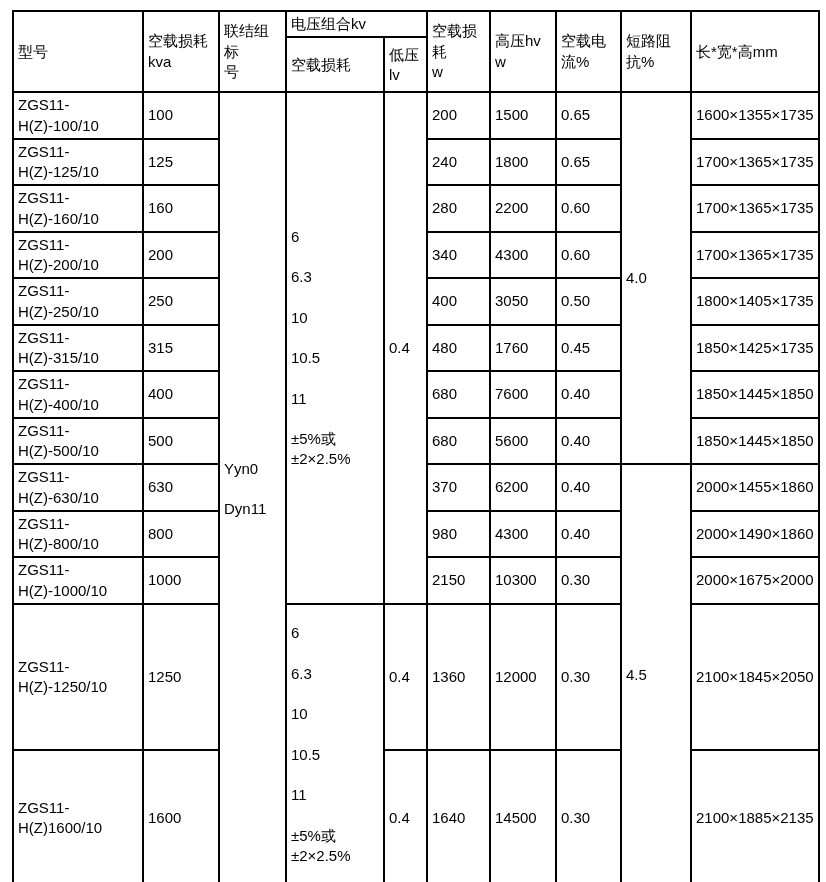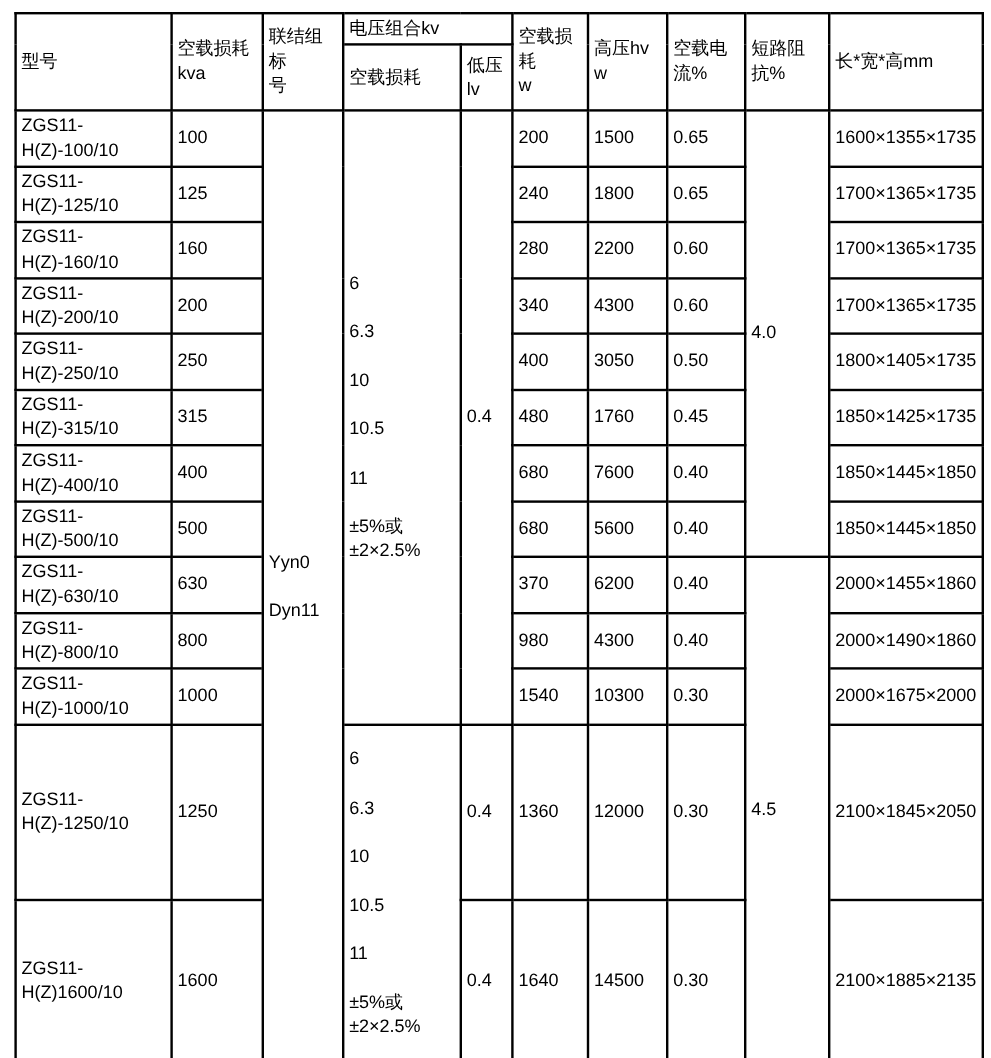--- a/index.html
+++ b/index.html
@@ -195,21 +195,21 @@
       <td>980</td>
       <td>4300</td>
       <td>0.40</td>
       <td>2000×1490×1860</td>
     </tr>
 
     <tr class="r">
       <td>ZGS11-
 H(Z)-1000/10</td>
       <td>1000</td>
-      <td>1540</td>
+      <td>2150</td>
       <td>10300</td>
       <td>0.30</td>
       <td>2000×1675×2000</td>
     </tr>
 
     <tr class="r12">
       <td>ZGS11-
 H(Z)-1250/10</td>
       <td>1250</td>
       <td rowspan="2">6

